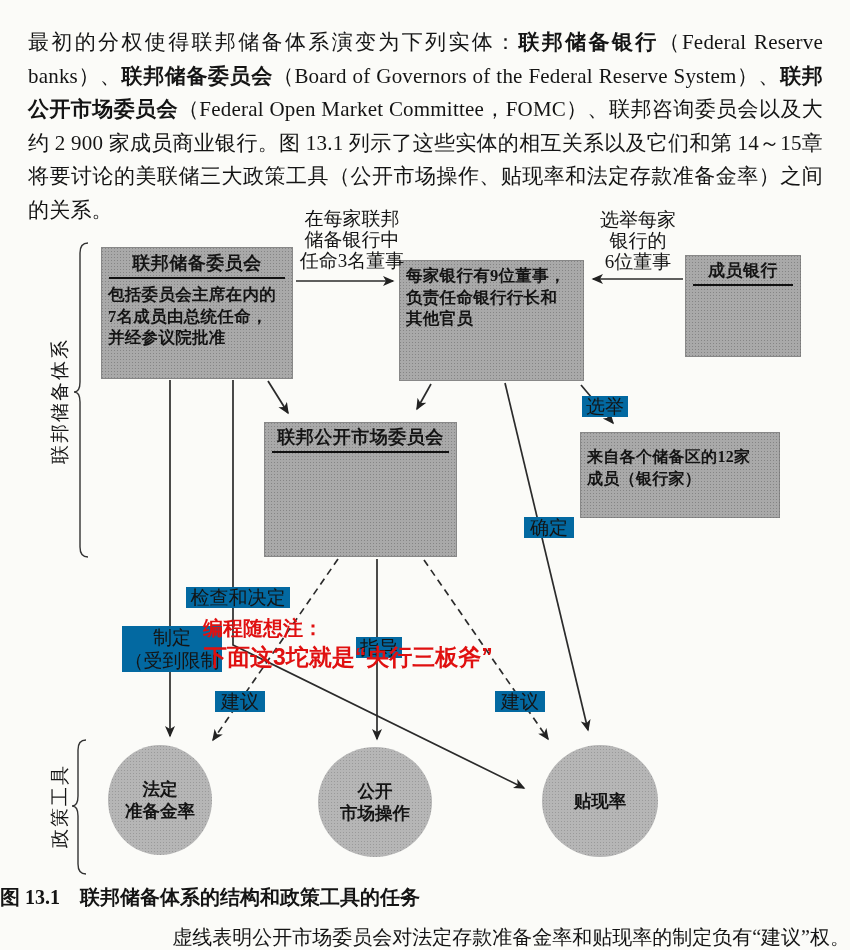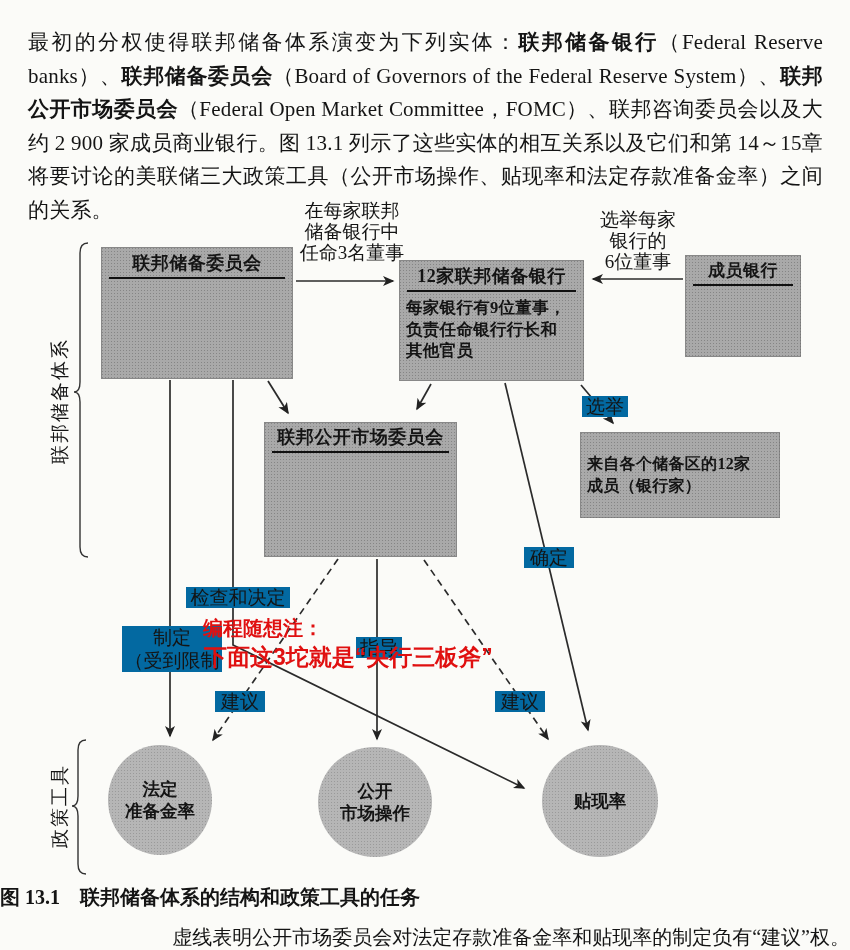--- a/index.html
+++ b/index.html
@@ -75,56 +75,58 @@
     <path d="M88,243 Q80,243 80,253 L80,382 Q80,392 74,392 Q80,392 80,402 L80,547 Q80,557 88,557"></path>
     <path d="M86,740 Q78,740 78,750 L78,796 Q78,806 72,806 Q78,806 78,816 L78,864 Q78,874 86,874"></path>
   </g>
 </svg>
 
 <div class="abs vlab" style="left:-27px;top:390px;width:170px">联邦储备体系</div>
 <div class="abs vlab" style="left:3px;top:795px;width:110px">政策工具</div>
 
 <div class="abs gbox" style="left:101px;top:247px;width:192px;height:132px">
   <div class="bt">联邦储备委员会</div>
+  <div class="bb">包括委员会主席在内的
+7名成员由总统任命，
+并经参议院批准</div>
 </div>
 
 <div class="abs gbox" style="left:399px;top:260px;width:185px;height:121px">
-  <div class="bt">12家联邦储备银行</div>
   <div class="bb">每家银行有9位董事，
 负责任命银行行长和
 其他官员</div>
 </div>
 
 <div class="abs gbox" style="left:685px;top:255px;width:116px;height:102px">
   <div class="bt" style="font-size:17px">成员银行</div>
 </div>
 
 <div class="abs gbox" style="left:264px;top:422px;width:193px;height:135px">
   <div class="bt" style="padding-top:3px">联邦公开市场委员会</div>
 </div>
 
 <div class="abs gbox" style="left:580px;top:432px;width:200px;height:86px">
-  <div class="bb" style="font-size:16px;padding-top:21px">来自各个储备区的12家
+  <div class="bb" style="font-size:16px;padding-top:14px">来自各个储备区的12家
 成员（银行家）</div>
 </div>
 
 <div class="abs circle" style="left:108px;top:745px;width:104px;height:110px">法定
 准备金率</div>
 <div class="abs circle" style="left:318px;top:747px;width:114px;height:110px">公开
 市场操作</div>
 <div class="abs circle" style="left:542px;top:745px;width:116px;height:112px">贴现率</div>
 
-<div class="abs elab" style="left:294px;top:200px;width:116px">在每家联邦
+<div class="abs elab" style="left:294px;top:208px;width:116px">在每家联邦
 储备银行中
 任命3名董事</div>
 <div class="abs elab" style="left:588px;top:209px;width:100px">选举每家
 银行的
 6位董事</div>
 <div class="abs elab wbg" style="left:582px;top:396px;width:44px">选举</div>
-<div class="abs elab wbg" style="left:524px;top:547px;width:48px">确定</div>
+<div class="abs elab wbg" style="left:524px;top:517px;width:48px">确定</div>
 <div class="abs elab wbg" style="left:186px;top:587px;width:102px">检查和决定</div>
 <div class="abs elab wbg" style="left:122px;top:626px;width:98px;line-height:23px">制定
 （受到限制</div>
 <div class="abs elab wbg" style="left:356px;top:637px;width:44px">指导</div>
 <div class="abs elab wbg" style="left:215px;top:691px;width:48px">建议</div>
 <div class="abs elab wbg" style="left:495px;top:691px;width:48px">建议</div>
 
 <div id="red1" class="abs red">编程随想注：</div>
 <div id="red2" class="abs red">下面这3坨就是“央行三板斧”</div>
 

